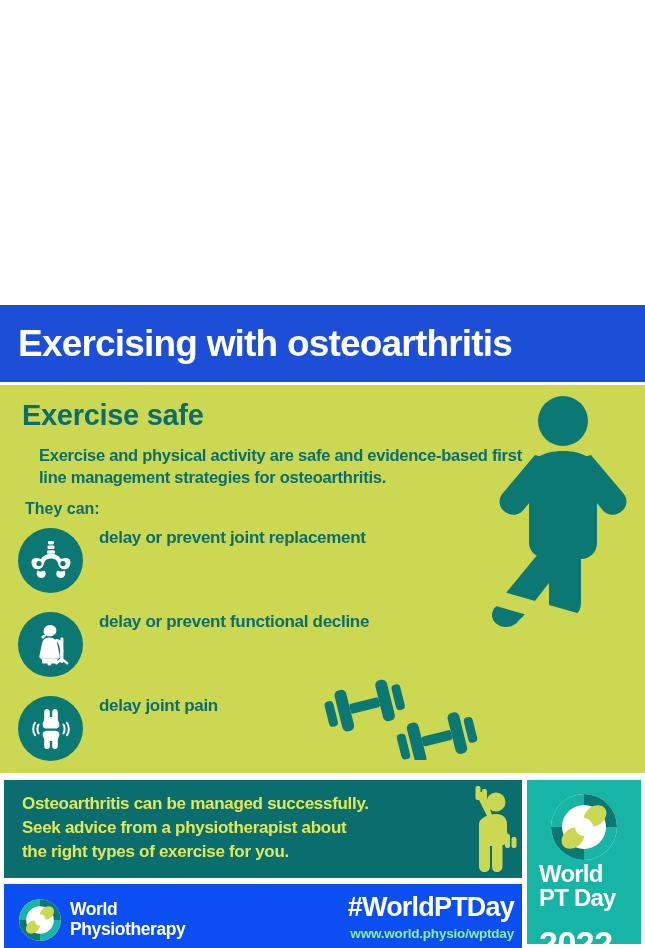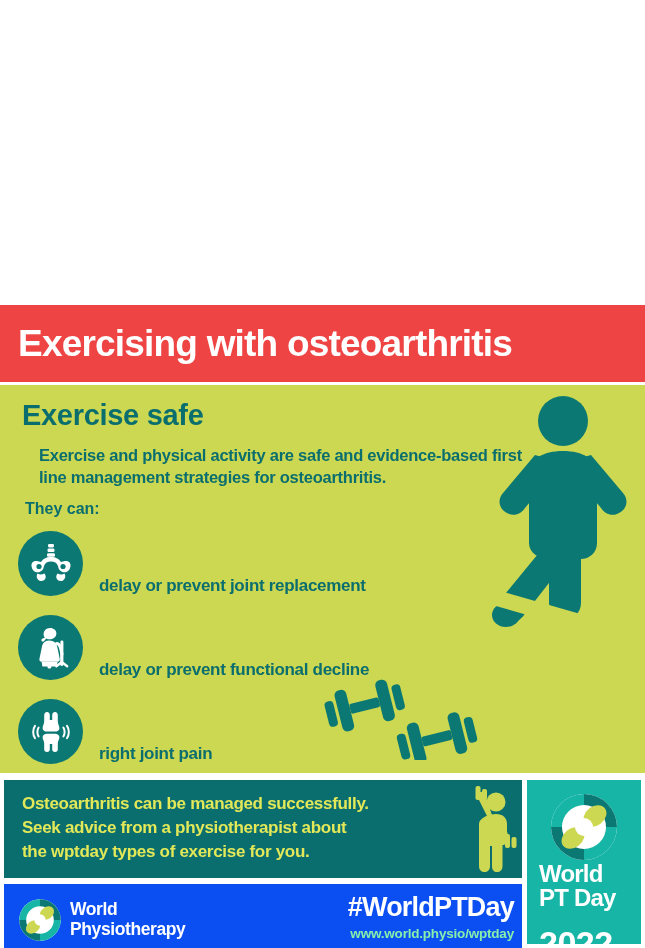--- a/index.html
+++ b/index.html
@@ -21,21 +21,21 @@
     left: 0; top: 0;
     width: 645px; height: 305px;
     background: #ffffff;
   }
 
   
   .title-band {
     position: absolute;
     left: 0; top: 305px;
     width: 645px; height: 77px;
-    background: #ef4444;
+    background: #1d4ed8;
     display: flex;
     align-items: center;
   }
   .title-band .title-text {
     color: #ffffff;
     font-size: 37px;
     font-weight: bold;
     letter-spacing: -0.8px;
     margin-left: 18px;
     white-space: nowrap;
@@ -79,21 +79,21 @@
   }
 
   
   .bullets {
     position: absolute;
     left: 18px; top: 143px;
     width: 470px;
   }
   .bullet-row {
     display: flex;
-    align-items: flex-end;
+    align-items: flex-start;
     height: 68px;
     margin-bottom: 16px;
   }
   .bullet-icon {
     width: 65px; height: 65px;
     border-radius: 50%;
     background: #0b7874;
     flex: 0 0 auto;
     display: flex;
     align-items: center;
@@ -330,31 +330,31 @@
                      L20.8 34 L23.2 34 L23.2 39.2 C23.2 41 24.2 42 26 42
                      C27.8 42 28.8 41 28.8 39.2 L28.8 33.5 C28.8 31 30.4 29.6 30.4 27.2
                      C30.4 25 28.4 23.8 26 23.8 Z"></path>
             <path d="M9.6 17.6 C8 19.6 8 24.4 9.6 26.4" stroke="#ffffff" stroke-width="2" fill="none" stroke-linecap="round"></path>
             <path d="M6 15.8 C3.6 19 3.6 25 6 28.2" stroke="#ffffff" stroke-width="2" fill="none" stroke-linecap="round"></path>
             <path d="M34.4 17.6 C36 19.6 36 24.4 34.4 26.4" stroke="#ffffff" stroke-width="2" fill="none" stroke-linecap="round"></path>
             <path d="M38 15.8 C40.4 19 40.4 25 38 28.2" stroke="#ffffff" stroke-width="2" fill="none" stroke-linecap="round"></path>
           </g>
         </svg>
       </div>
-      <div class="bullet-label">right joint pain</div>
+      <div class="bullet-label">delay joint pain</div>
     </div>
 
   </div>
 </div>
 
 <div class="message-band">
   <div class="message-text">
     <div>Osteoarthritis can be managed successfully.</div>
     <div>Seek advice from a physiotherapist about</div>
-    <div>the wptday types of exercise for you.</div>
+    <div>the right types of exercise for you.</div>
   </div>
   <div class="message-figure">
     <svg width="52" height="90" viewBox="0 0 52 90">
       <g fill="#ccd851">
         <circle cx="30" cy="18" r="9.5"></circle>
         <path d="M30 30 C37 30 41 34 41 40 L41 56 C41 59 39 61 36.5 61
                  L36.5 82 C36.5 86 34 88 31 88 C28 88 26 86 26 82
                  L26 62 L24 62 L24 82 C24 86 21.5 88 18.5 88
                  C15.5 88 13 86 13 82 L13 40 C13 34 23 30 30 30 Z"></path>
         <path d="M22 34 L12 14 C10 10 13 7 16.5 8.5 C19 9.6 19.6 12 20.6 15

